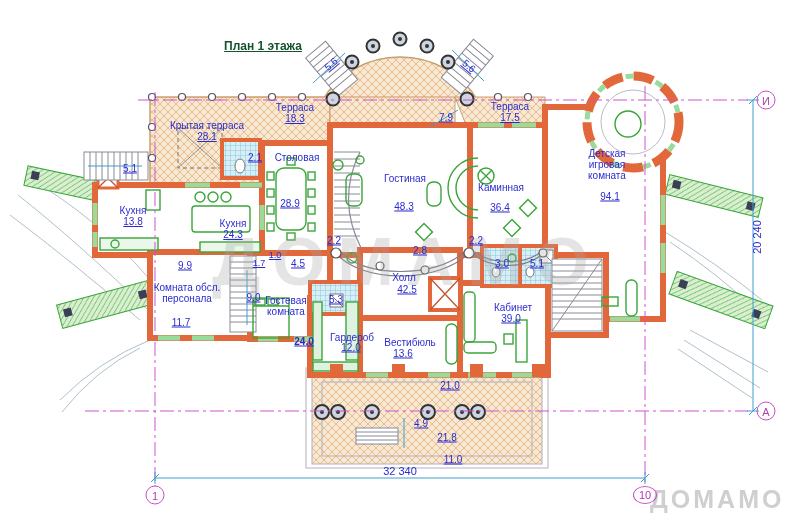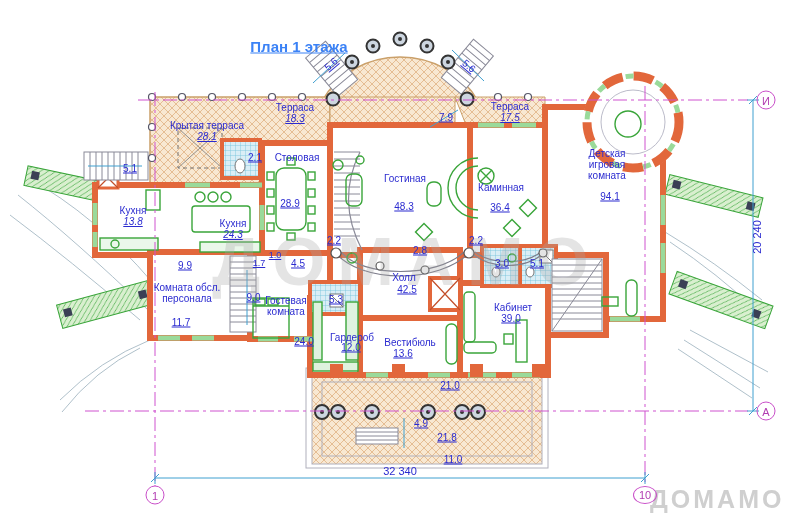--- a/index.html
+++ b/index.html
@@ -2,29 +2,29 @@
 <html><head>
 <meta charset="utf-8">
 <style>
   html,body{margin:0;padding:0;background:#fff;}
   #plan{position:relative;width:800px;height:521px;background:#fff;overflow:hidden;
         font-family:"Liberation Sans",sans-serif;}
   #plan svg{position:absolute;left:0;top:0;}
   .lbl{position:absolute;transform:translate(-50%,-50%);color:#2b2bd0;font-size:10px;
        line-height:1.1;text-align:center;white-space:nowrap;z-index:5;}
   .lbl.wrap{white-space:normal;}
-  .ar{display:block;text-decoration:underline;font-style:italic;}
+  .ar{display:block;text-decoration:underline;}
   .dim{position:absolute;transform:translate(-50%,-50%);color:#2b2bd0;font-size:10px;
        text-decoration:underline;z-index:5;white-space:nowrap;}
   .dim.small{font-size:9px;}
   .dim.rotL{transform:translate(-50%,-50%) rotate(-40deg);}
   .dim.rotR{transform:translate(-50%,-50%) rotate(40deg);}
   .dim.rotV{transform:translate(-50%,-50%) rotate(-90deg);text-decoration:none;}
-  #title{position:absolute;transform:translate(-50%,-50%);color:#3b82f6;font-size:15px;
-         font-weight:bold;text-decoration:underline;z-index:5;margin-left:36px;}
+  #title{position:absolute;transform:translate(-50%,-50%);color:#14532d;font-size:12px;
+         font-weight:bold;text-decoration:underline;z-index:5;}
   .axis-circ{position:absolute;transform:translate(-50%,-50%);width:17px;height:17px;
        border:1.4px solid #c94fc9;border-radius:50%;color:#b13cb1;font-size:11px;
        display:flex;align-items:center;justify-content:center;z-index:6;background:transparent;}
   .axis-circ.wide{width:22px;height:16px;}
   #wm-center{position:absolute;left:212px;top:222px;font-size:68px;font-weight:bold;
        color:rgba(165,165,165,0.30);letter-spacing:12px;z-index:4;white-space:nowrap;}
   #wm-corner{position:absolute;left:650px;top:485px;font-size:25px;font-weight:bold;
        color:#cfcfcf;letter-spacing:3px;z-index:4;white-space:nowrap;}
 </style>
 </head>
@@ -335,21 +335,21 @@
 <div class="dim" style="left:500px;top:207px;">36.4</div>
 <div class="lbl wrap" style="left:607px;top:164px;width:66px;">Детская игровая комната</div>
 <div class="dim" style="left:610px;top:196px;">94.1</div>
 <div class="lbl" style="left:133px;top:216px;">
   <span>Кухня</span><span class="ar">13.8</span></div>
 <div class="lbl" style="left:233px;top:229px;">
   <span>Кухня</span><span class="ar">24.3</span></div>
 <div class="lbl wrap" style="left:187px;top:293px;width:72px;">Комната обсл. персонала</div>
 <div class="dim" style="left:181px;top:322px;">11.7</div>
 <div class="lbl wrap" style="left:286px;top:306px;width:80px;">Гостевая комната</div>
-<div class="dim" style="left:304px;top:341px;">24.0</div>
+<div class="dim" style="left:304px;top:341px;font-weight:bold;">24.0</div>
 <div class="lbl" style="left:352px;top:337px;z-index:6;">Гардероб</div>
 <div class="dim" style="left:351px;top:347px;z-index:6;">12.0</div>
 <div class="lbl" style="left:410px;top:342px;">Вестибюль</div>
 <div class="dim" style="left:403px;top:353px;">13.6</div>
 <div class="lbl" style="left:404px;top:277px;">Холл</div>
 <div class="dim" style="left:407px;top:289px;">42.5</div>
 <div class="lbl" style="left:513px;top:307px;">Кабинет</div>
 <div class="dim" style="left:511px;top:318px;">39.0</div>
 
 <div class="dim rotL" style="left:331px;top:64px;">5.6</div>

